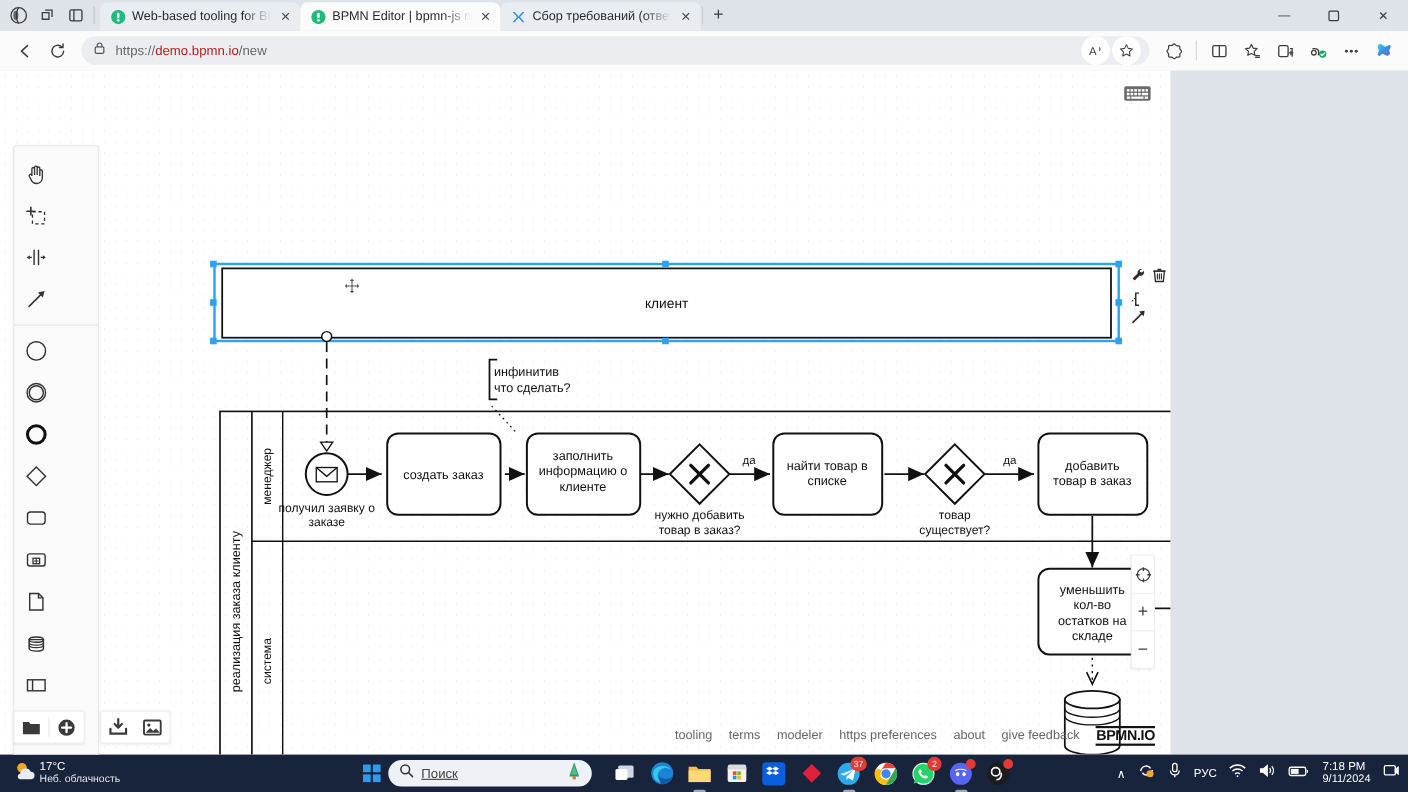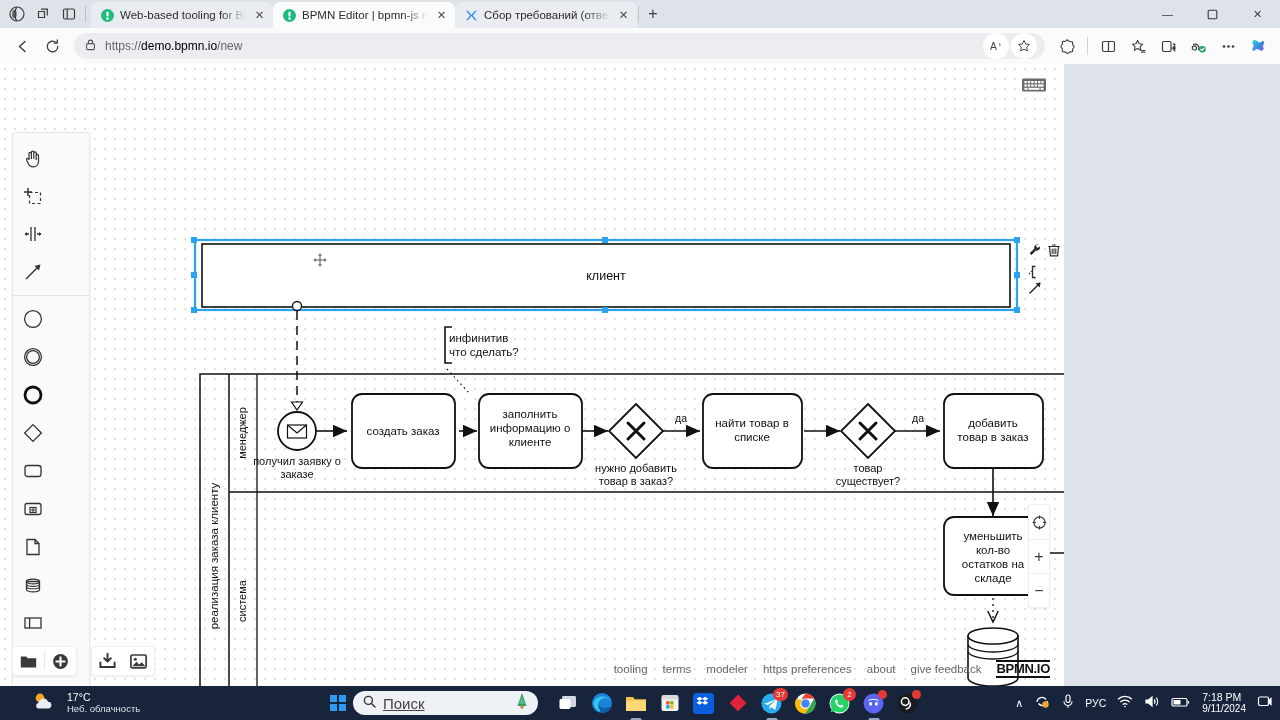--- a/index.html
+++ b/index.html
@@ -39,21 +39,21 @@
   .wincontrols { position:absolute; right:0; top:0; display:flex; }
   .wc { width:45px; height:28px; display:flex; align-items:center; justify-content:center; color:#3a3a3a; font-size:11px; }
 
   .navbar { height:36px; background:#fbfbfc; display:flex; align-items:center; padding:0 8px; gap:2px; }
   .navbtn { width:28px; height:28px; border-radius:5px; display:flex; align-items:center; justify-content:center; color:#3d3d3d; }
   .omnibox {
     flex:1 1 auto; height:26px; background:#ebedf0; border-radius:13px;
     display:flex; align-items:center; padding:0 8px 0 10px; margin:0 6px; gap:8px;
   }
   .omnibox .urltext { font-size:12px; color:#666; white-space:nowrap; }
-  .omnibox .urltext b { color:#000000; font-weight:400; }
+  .omnibox .urltext b { color:#b91c1c; font-weight:400; }
   .omni-right { margin-left:auto; display:flex; align-items:center; gap:2px; }
   .om-ico { width:26px; height:26px; border-radius:13px; display:flex; align-items:center; justify-content:center; color:#3d3d3d; }
   .om-ico.pill { background:#fff; }
   .navdiv { width:1px; height:18px; background:#cfd3d8; margin:0 4px; }
 
   
   .app { position:absolute; left:0; top:64px; width:1064px; height:622px; background:#fff; overflow:hidden; }
   .canvas { position:absolute; inset:0;
     background-image:radial-gradient(#dfe2e6 0.9px, transparent 0.9px);
     background-size:10px 10px; background-position:0 0;
@@ -91,29 +91,29 @@
   .site-footer a { font-size:11.5px; color:#666; text-decoration:none; white-space:nowrap; }
   .bpmnio-logo { font-family:"Liberation Sans", sans-serif; font-weight:bold; font-size:13px; letter-spacing:-0.3px; color:#111;
      border-top:2.5px solid #111; border-bottom:2.5px solid #111; line-height:12px; padding:1px 0; }
 
   
   .diagram { position:absolute; left:0; top:0; width:1280px; height:622px; }
   .diagram text { font-family:"Liberation Sans", sans-serif; fill:#111; }
 
   
   .taskbar { position:absolute; left:0; top:686px; width:1280px; height:34px; background:#18233c; display:flex; align-items:center; }
-  .tb-weather { display:flex; align-items:center; gap:11px; padding-left:12px; color:#fff; width:280px;margin-left:20px; }
+  .tb-weather { display:flex; align-items:center; gap:0; padding-left:12px; color:#fff; width:280px; }
   .tb-weather .wtxt { line-height:11px; }
   .tb-weather .t1 { font-size:10.5px; }
   .tb-weather .t2 { font-size:9.5px; color:#dfe3ea; }
   .tb-center { position:absolute; left:330px; display:flex; align-items:center; gap:7px; }
   .win-logo { display:grid; grid-template-columns:7px 7px; grid-template-rows:7px 7px; gap:2px; }
   .win-logo i { background:#2e9bf0; display:block; }
   .search-pill { width:185px; height:24px; background:#eef1f6; border-radius:12px; display:flex; align-items:center; padding:0 6px 0 10px; gap:7px; }
-  .search-pill .sp-txt { font-size:15px; color:#444; flex:1;text-decoration:underline; }
+  .search-pill .sp-txt { font-size:12px; color:#444; flex:1;text-decoration:underline; }
   .tb-apps { position:absolute; left:555px; display:flex; align-items:center; gap:9px; }
   .tb-app { width:25px; height:25px; border-radius:4px; position:relative; display:flex; align-items:center; justify-content:center; }
   .tb-badge { position:absolute; top:-3px; right:-4px; min-width:13px; height:13px; border-radius:7px; background:#e53935; color:#fff; font-size:8px; display:flex; align-items:center; justify-content:center; padding:0 3px;text-align:right; }
   .tb-badge.dot { min-width:9px; height:9px; padding:0; top:-1px; right:-1px; }
   .tb-under { position:absolute; bottom:-5px; left:50%; transform:translateX(-50%); width:11px; height:2.5px; border-radius:2px; background:#9aa7bd; }
   .tray { position:absolute; right:8px; display:flex; align-items:center; gap:11px; color:#fff; }
   .tray .clock { text-align:left; line-height:11px; font-size:10.5px; }
   .tray .clock .d2 { font-size:10px; }
 
   svg { overflow:visible; }

